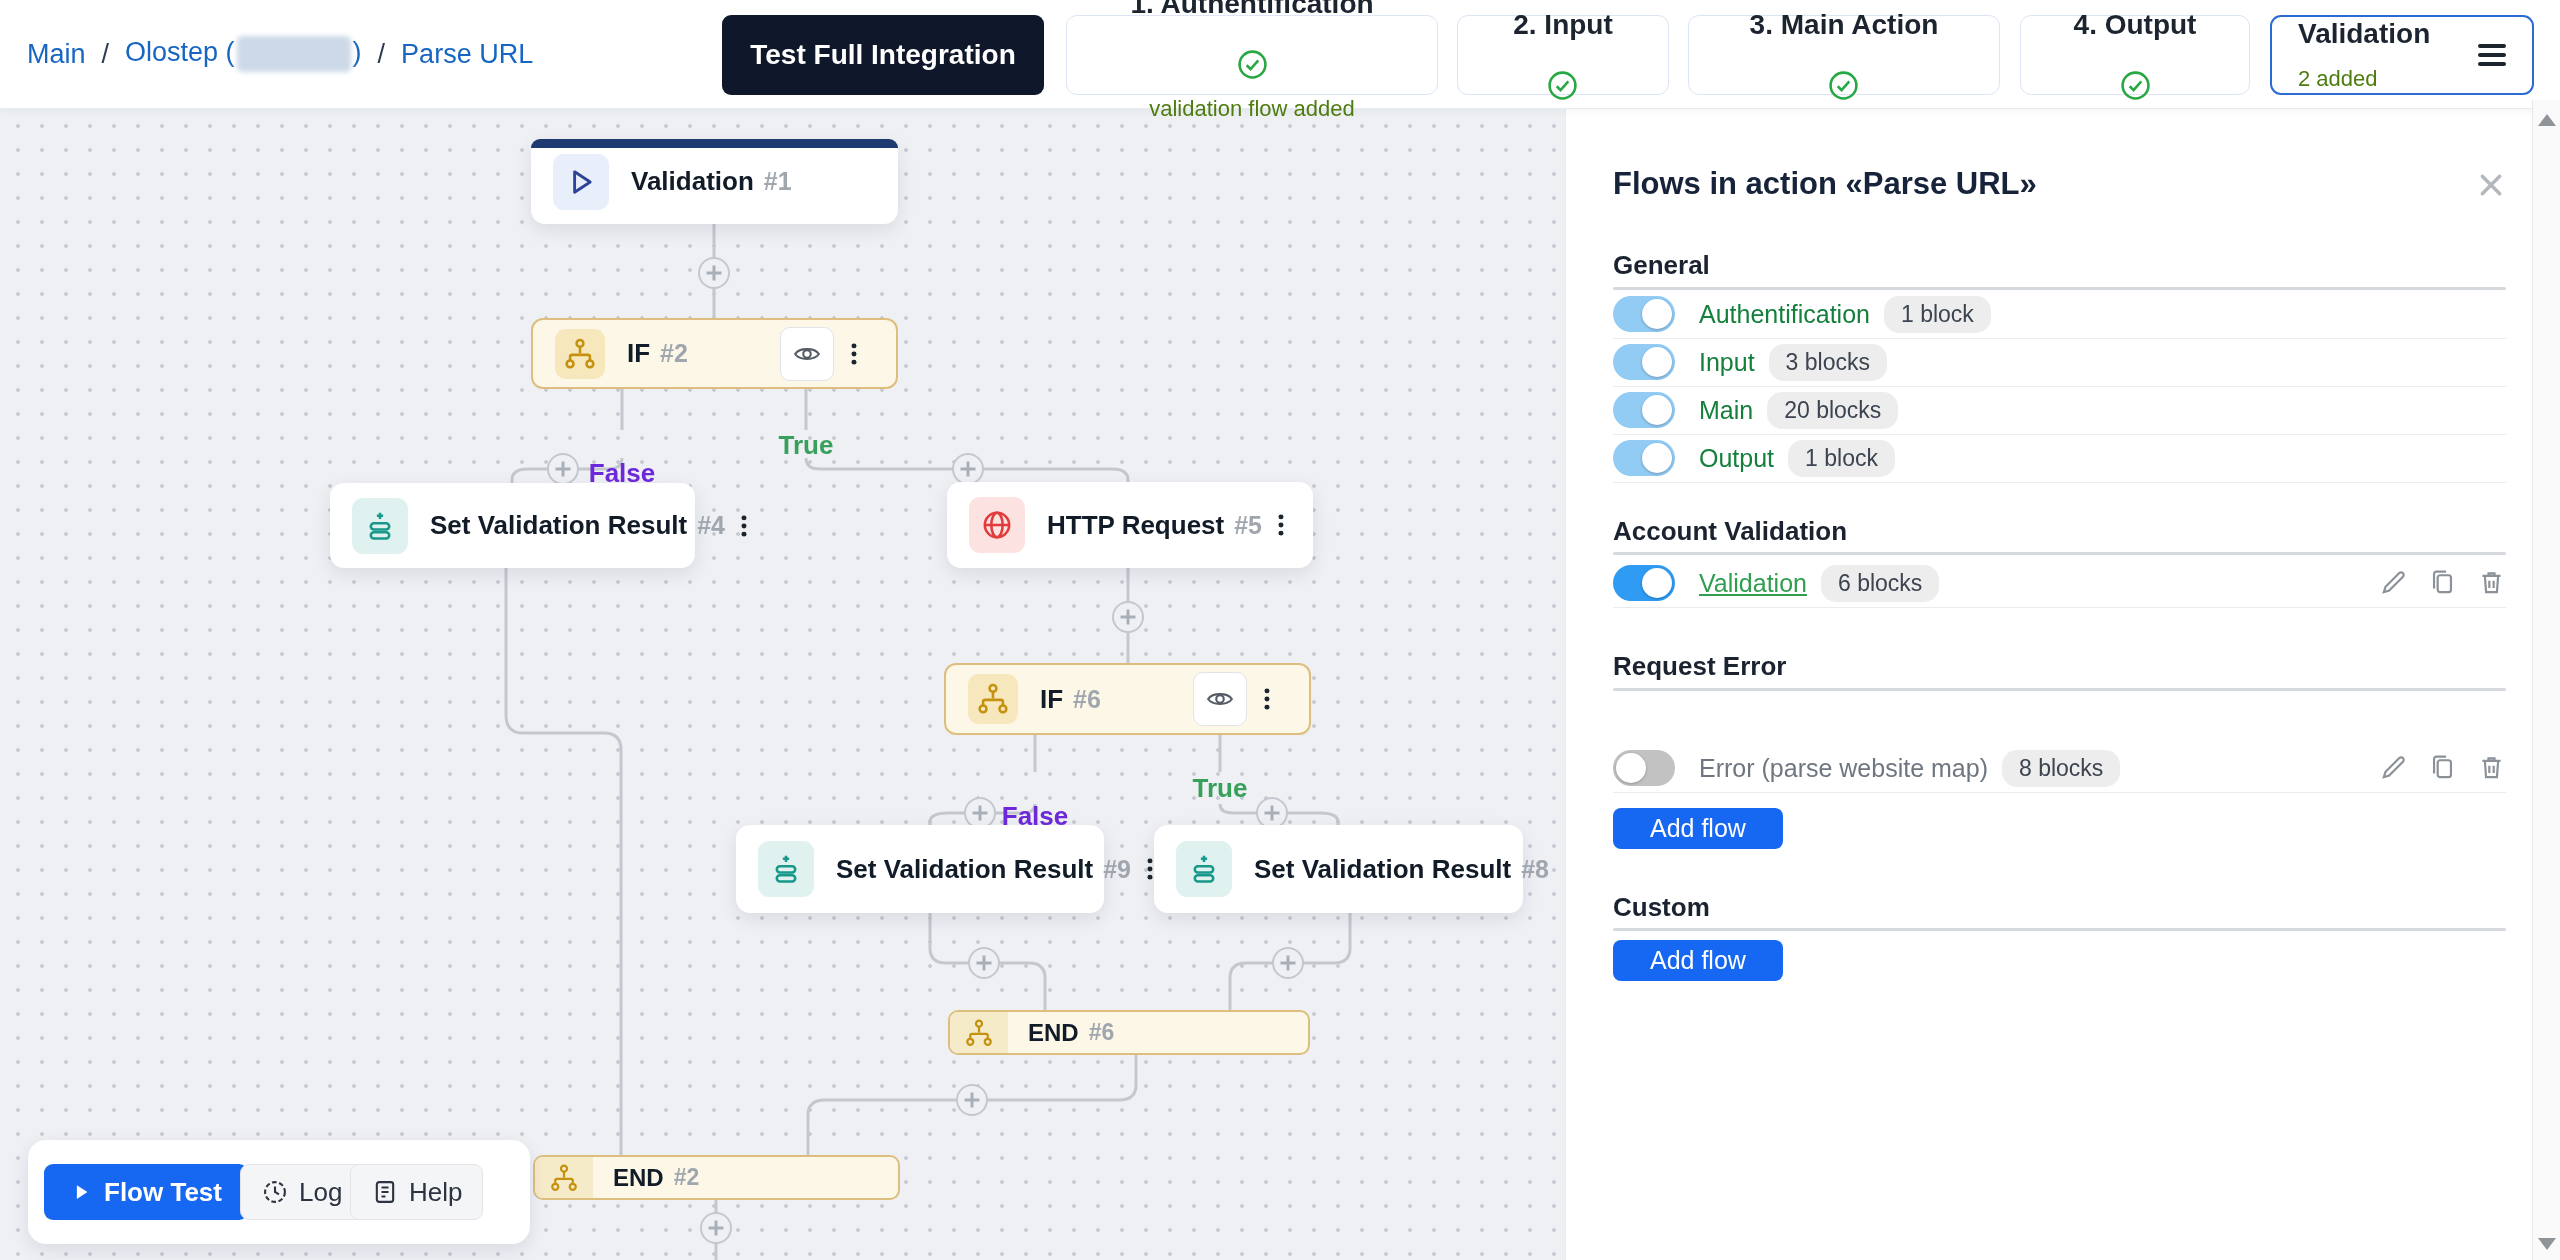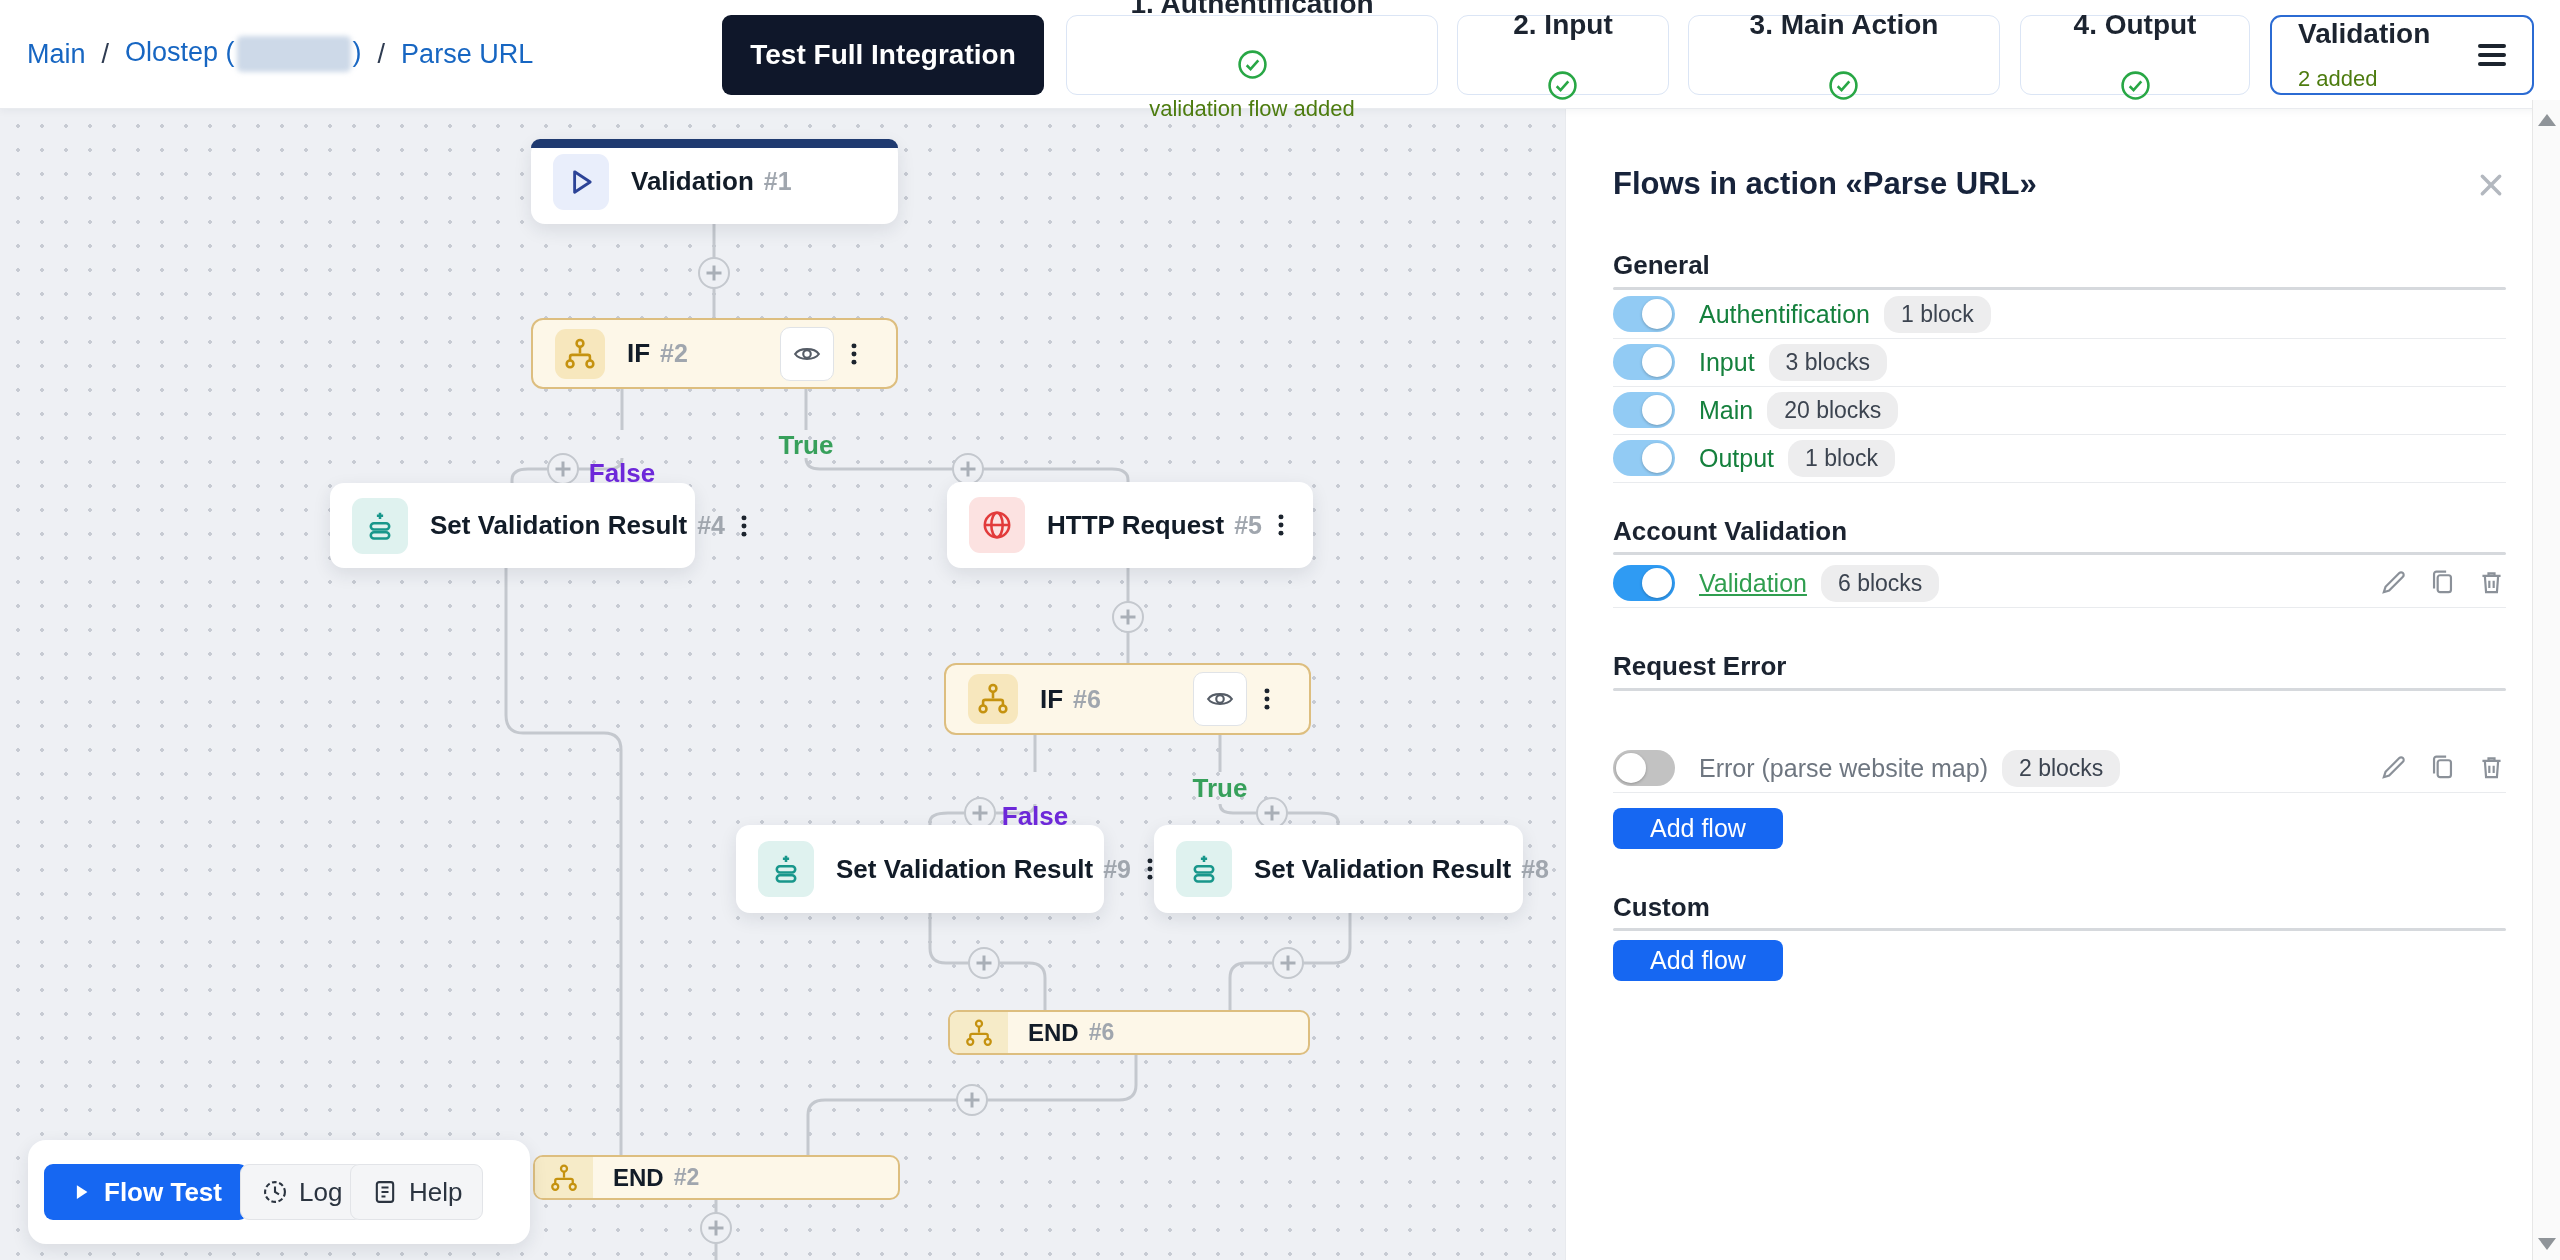--- a/index.html
+++ b/index.html
@@ -408,21 +408,21 @@
     </span>
   </div>
 
   <div class="pheading" style="top:543px">Request Error</div>
   <div class="pdivider" style="top:580px"></div>
   <div class="prow" style="top:636px">
     <div class="toggle off">
         <div class="knob"></div>
       </div>
     <a class="plabel gray">Error (parse website map)</a>
-    <span class="pbadge">2 blocks</span>
+    <span class="pbadge">8 blocks</span>
     <span class="pactions">
       <button><svg viewBox="0 0 24 24" fill="none" stroke="#8b9199" stroke-width="1.8">
             <path d="M4 20 l1.4-4.4 L16.8 4.2 a2.1 2.1 0 0 1 3 3 L8.4 18.6 Z"></path>
           </svg></button>
       <button><svg viewBox="0 0 24 24" fill="none" stroke="#8b9199" stroke-width="1.8">
             <rect x="8" y="6" width="11" height="14" rx="2"></rect>
             <path d="M5 17 V5 a2 2 0 0 1 2 -2 h8"></path>
           </svg></button>
       <button><svg viewBox="0 0 24 24" fill="none" stroke="#8b9199" stroke-width="1.8">
             <path d="M4.5 6.5 h15 M9.5 6.5 V4.5 h5 v2 M6.5 6.5 l1 13.5 h9 l1 -13.5 M10.2 10.5 v6 M13.8 10.5 v6"></path>

